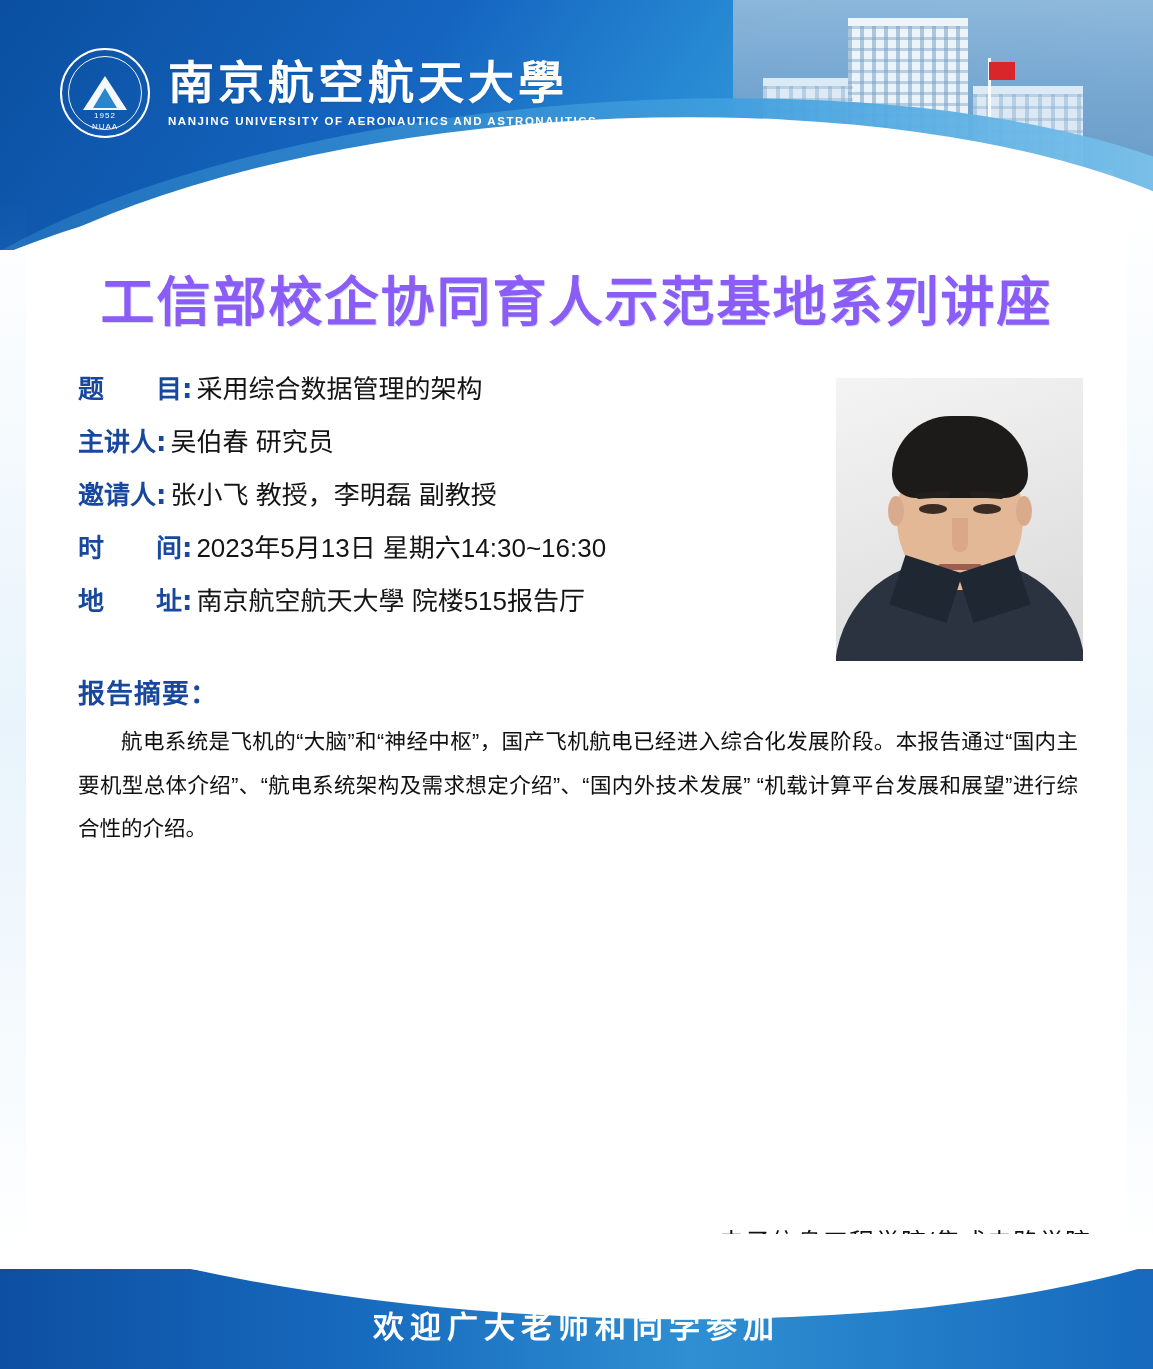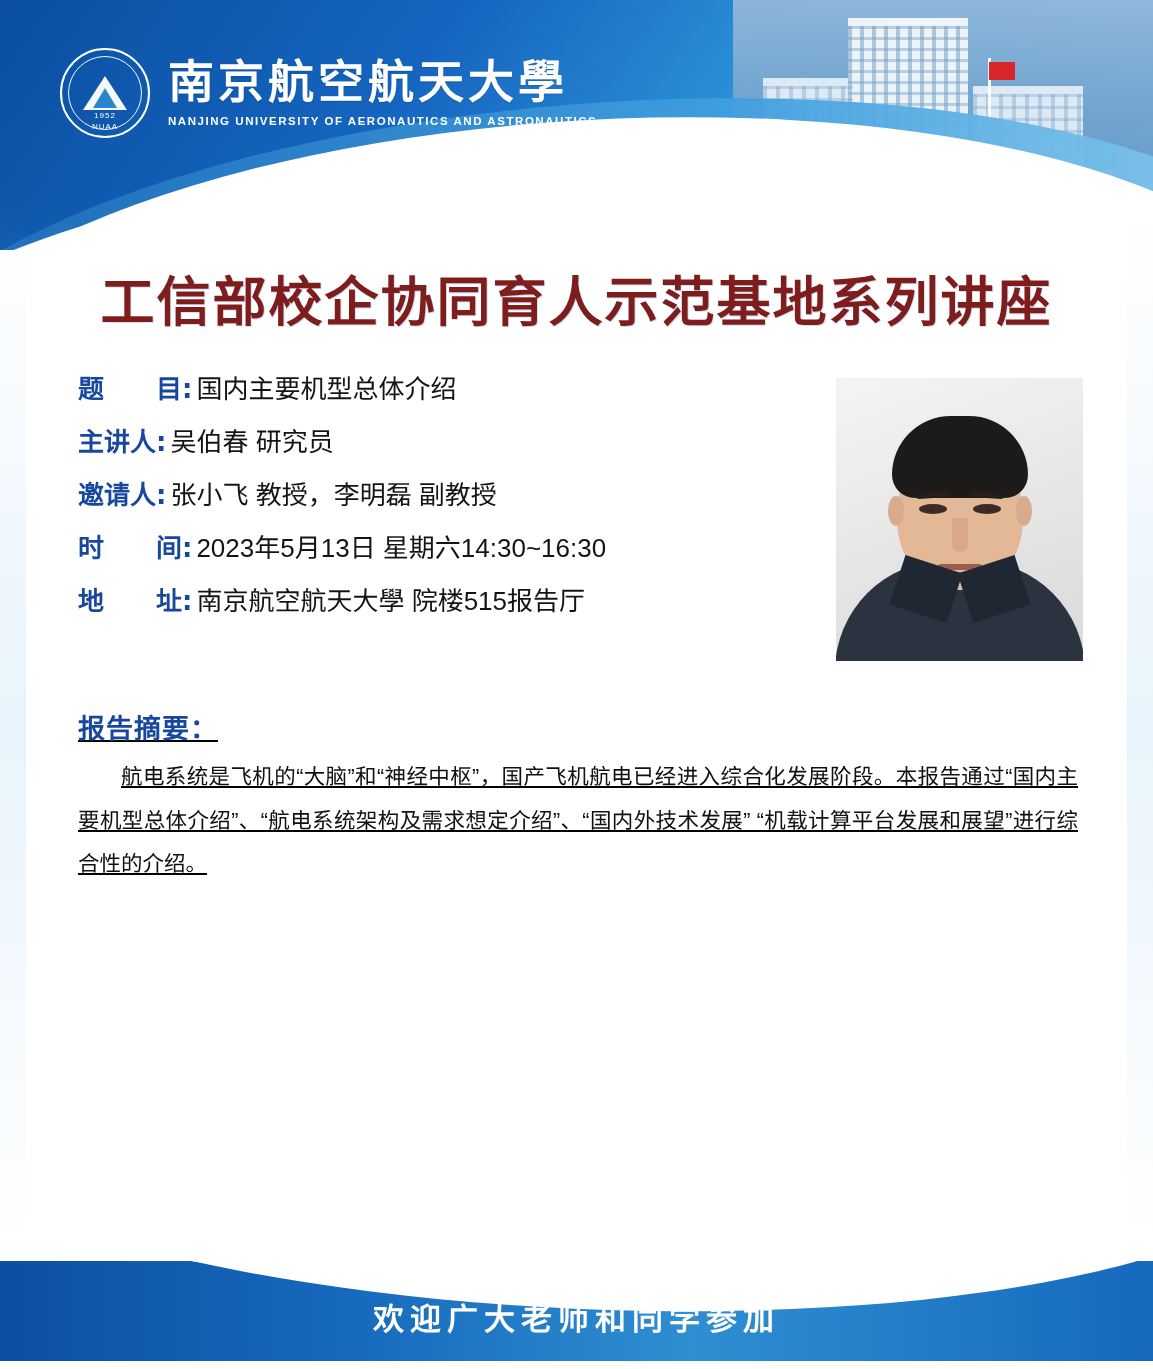--- a/index.html
+++ b/index.html
@@ -173,21 +173,21 @@
   }
   .logo-seal .nuaa {
     position: absolute;
     left: 0; right: 0; bottom: 5px;
     text-align: center;
     font-size: 8px;
     color: #ffffff;
     letter-spacing: 1px;
   }
   .logo-text-cn {
-    font-family: Liberation Serif, serif;
+    font-family: Liberation Sans, sans-serif;
     font-weight: bold;
     font-size: 46px;
     color: #ffffff;
     letter-spacing: 4px;
     line-height: 1;
     text-shadow: 0 1px 2px rgba(0,0,0,.12);
   }
   .logo-text-en {
     font-size: 11.5px;
     color: #ffffff;
@@ -199,21 +199,21 @@
   
   .main-title {
     position: absolute;
     left: 0; top: 258px;
     width: 1153px;
     text-align: center;
     font-family: "DejaVu Serif", "Liberation Serif", serif;
     font-weight: bold;
     font-size: 54px;
     letter-spacing: 2px;
-    color: #7f1d1d;
+    color: #8b5cf6;
     text-shadow: 1px 1px 0 #cfe2f5;
   }
 
   
   .info {
     position: absolute;
     left: 78px; top: 370px;
     width: 740px;
   }
   .info-row {
@@ -290,36 +290,36 @@
     margin-bottom: 10px;
     letter-spacing: 1px;
   }
   .section-body {
     font-size: 21.5px;
     line-height: 2.03;
     color: #101010;
     text-align: justify;
     text-indent: 2em;
   }
-  #abstract { top: 707px; text-decoration: underline; }
+  #abstract { top: 672px; }
   #bio { top: 888px; }
 
   .signature {
     position: absolute;
     right: 62px;
     top: 1222px;
     font-size: 25px;
     color: #111111;
     letter-spacing: 1px;
   }
 
   
   .footer {
     position: absolute;
-    left: 0; bottom: 8px;
+    left: 0; bottom: 0;
     width: 1153px; height: 135px;
     overflow: hidden;
   }
   .footer-bg {
     position: absolute; left: 0; bottom: 0;
     width: 1153px; height: 100px;
     background: linear-gradient(90deg, #0d4fa2 0%, #1669bd 30%, #2f8fd2 60%, #1669bd 100%);
   }
   .footer-wave1 {
     position: absolute; left: -140px; bottom: 52px;
@@ -406,21 +406,21 @@
   </div>
 
   <div class="edge-left"></div>
   <div class="edge-right"></div>
 
   <div class="main-title">工信部校企协同育人示范基地系列讲座</div>
 
   <div class="info">
     <div class="info-row">
       <span class="info-label">题　　目:</span>
-      <span class="info-value">国内主要机型总体介绍</span>
+      <span class="info-value">采用综合数据管理的架构</span>
     </div>
     <div class="info-row">
       <span class="info-label">主讲人:</span>
       <span class="info-value">吴伯春 研究员</span>
     </div>
     <div class="info-row">
       <span class="info-label">邀请人:</span>
       <span class="info-value">张小飞 教授，李明磊 副教授</span>
     </div>
     <div class="info-row">

